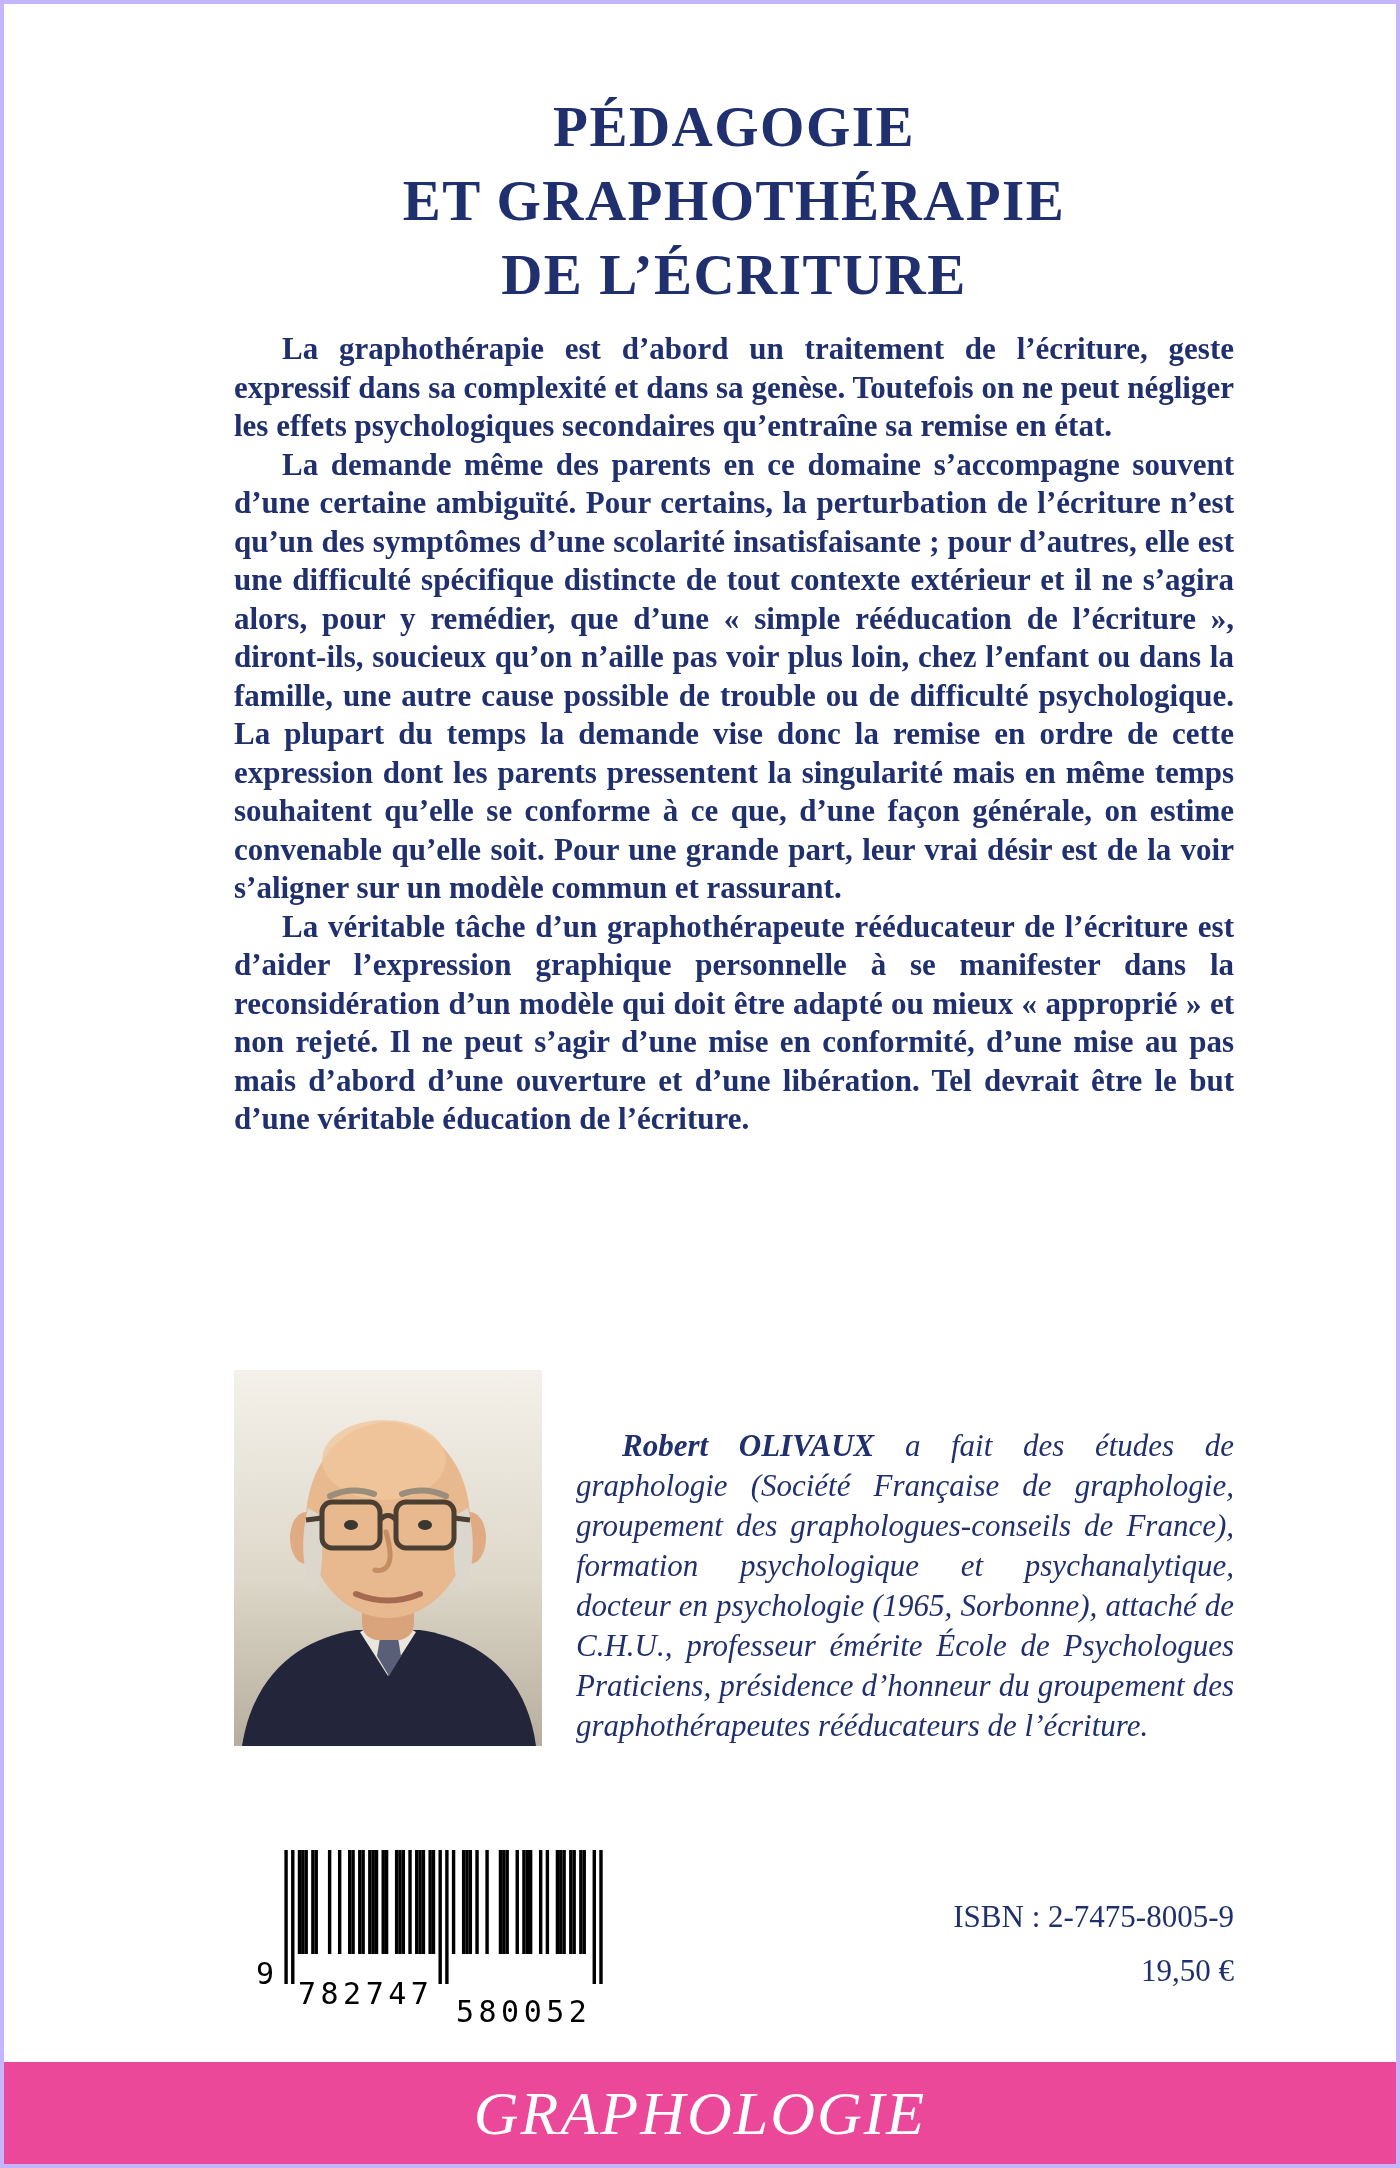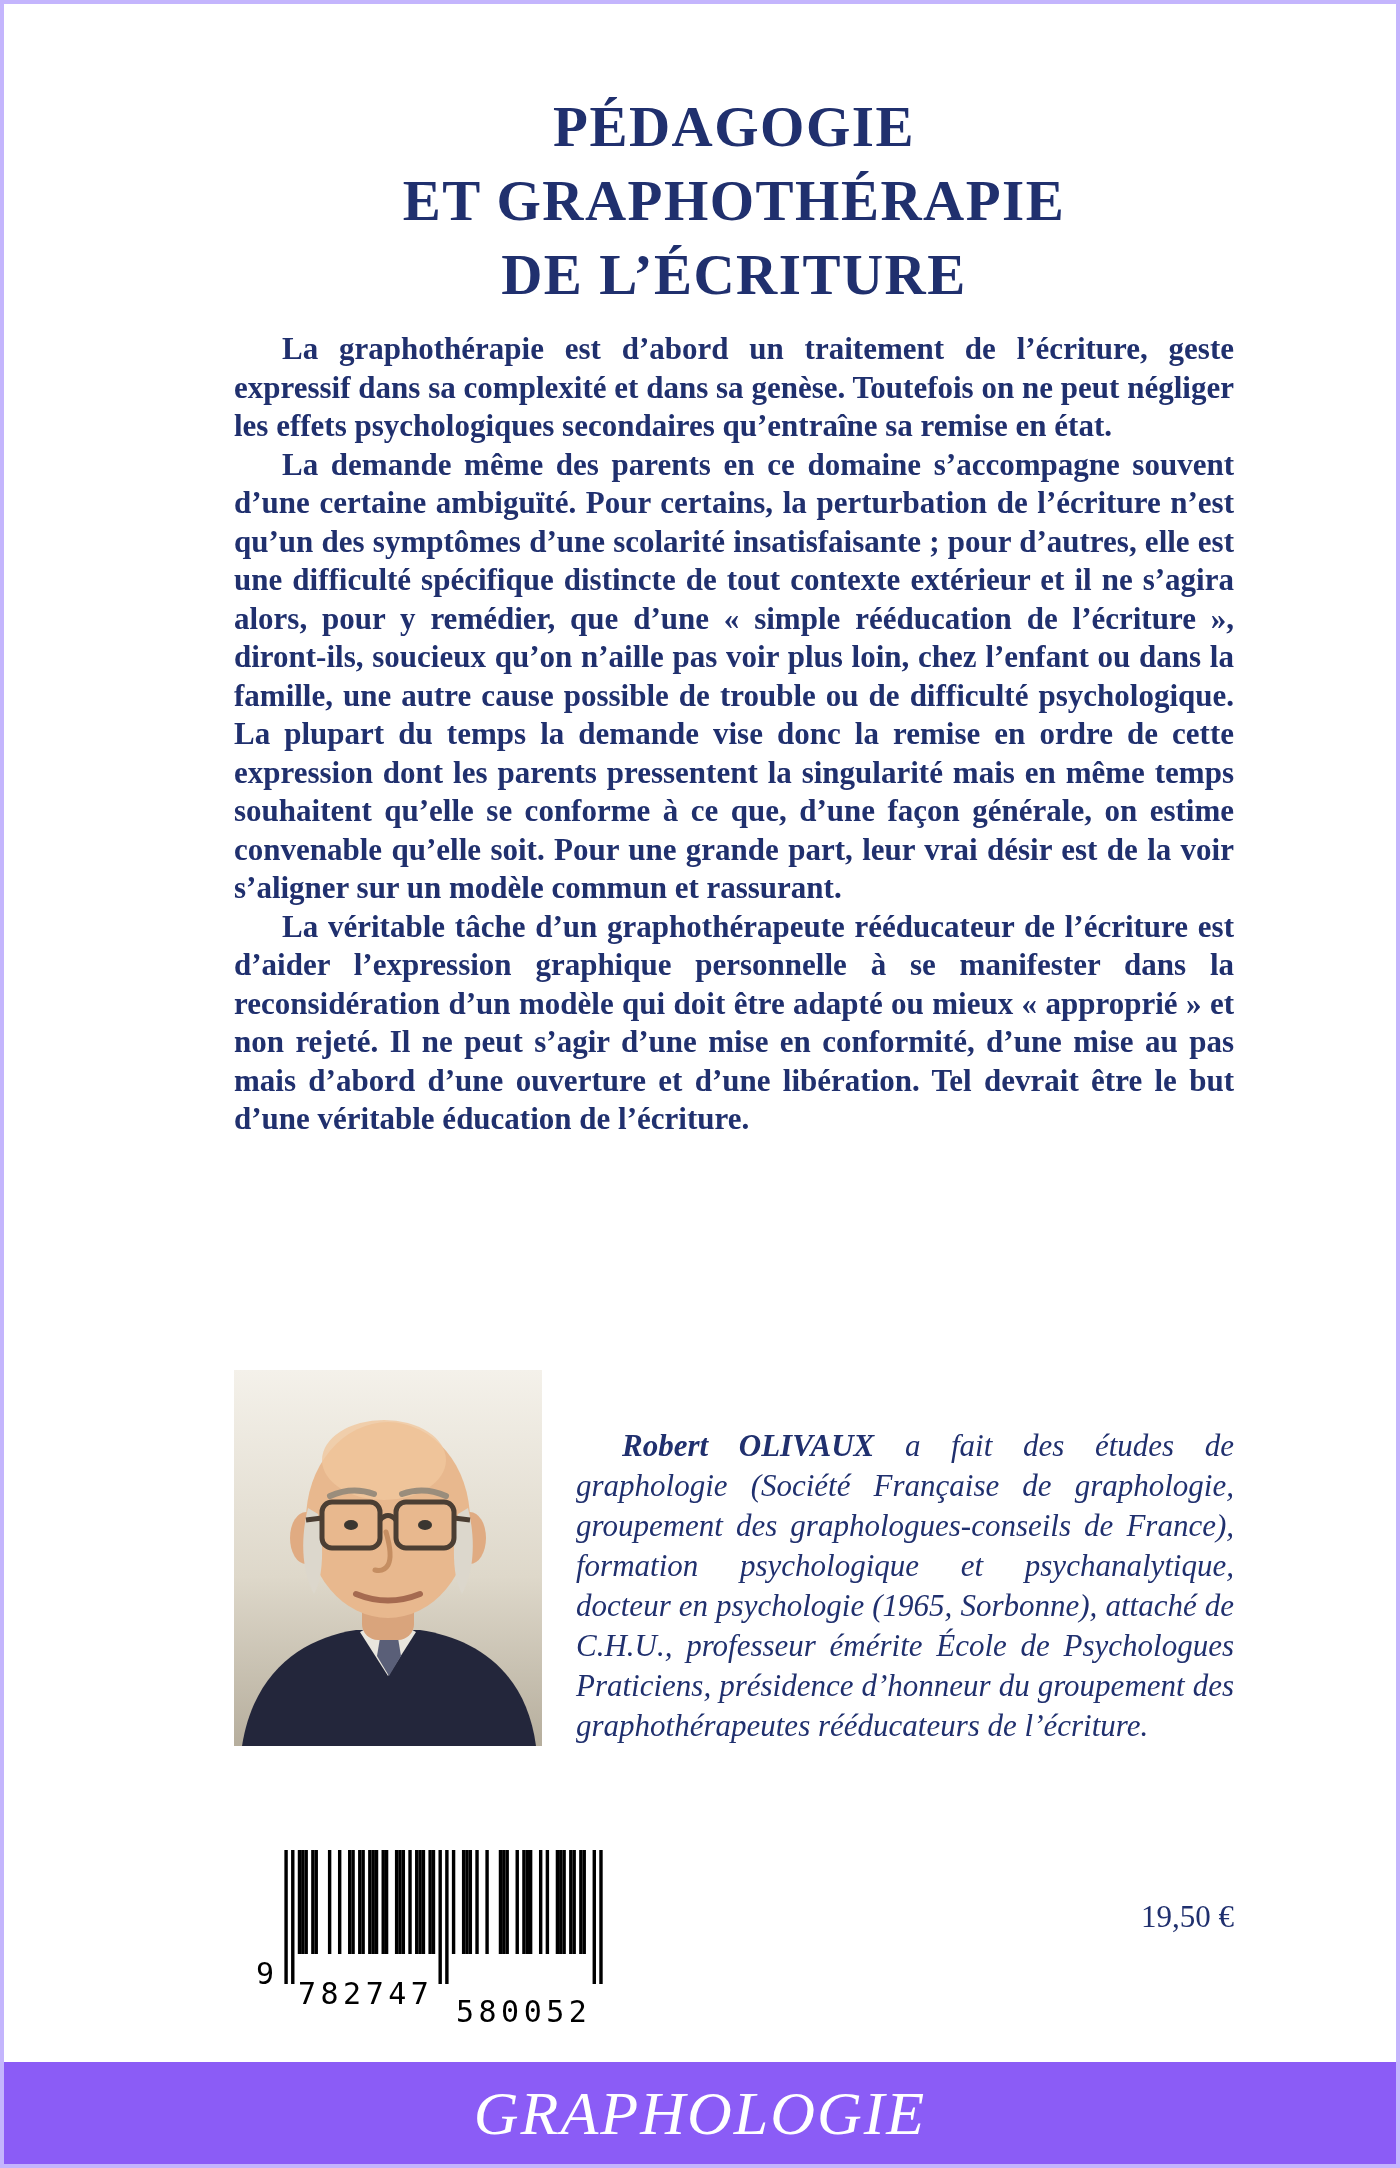--- a/index.html
+++ b/index.html
@@ -114,21 +114,21 @@
   }
   .isbn { margin-bottom: 16px; }
 
   
   .series-band {
     position: absolute;
     left: 0;
     right: 0;
     bottom: 0;
     height: 102px;
-    background: #8b5cf6;
+    background: #ec4899;
     display: flex;
     align-items: center;
     justify-content: center;
   }
   .series-label {
     font-style: italic;
     font-size: 62px;
     letter-spacing: 2px;
     color: #ffffff;
   }
@@ -245,20 +245,21 @@
         <rect x="298.15" y="0" width="3.41" height="104"></rect>
         <rect x="308.20" y="0" width="3.41" height="134"></rect>
         <rect x="314.90" y="0" width="3.41" height="134"></rect>
       </svg>
     <span class="bc-digit bc-prefix">9</span>
     <span class="bc-digit bc-left">782747</span>
     <span class="bc-digit bc-right">580052</span>
   </div>
 
   <div class="isbn-block">
+    <div class="isbn">ISBN : 2-7475-8005-9</div>
     <div class="price">19,50 €</div>
   </div>
 
   <footer class="series-band">
     <span class="series-label">GRAPHOLOGIE</span>
   </footer>
 
 </div>
 
 </body></html>

